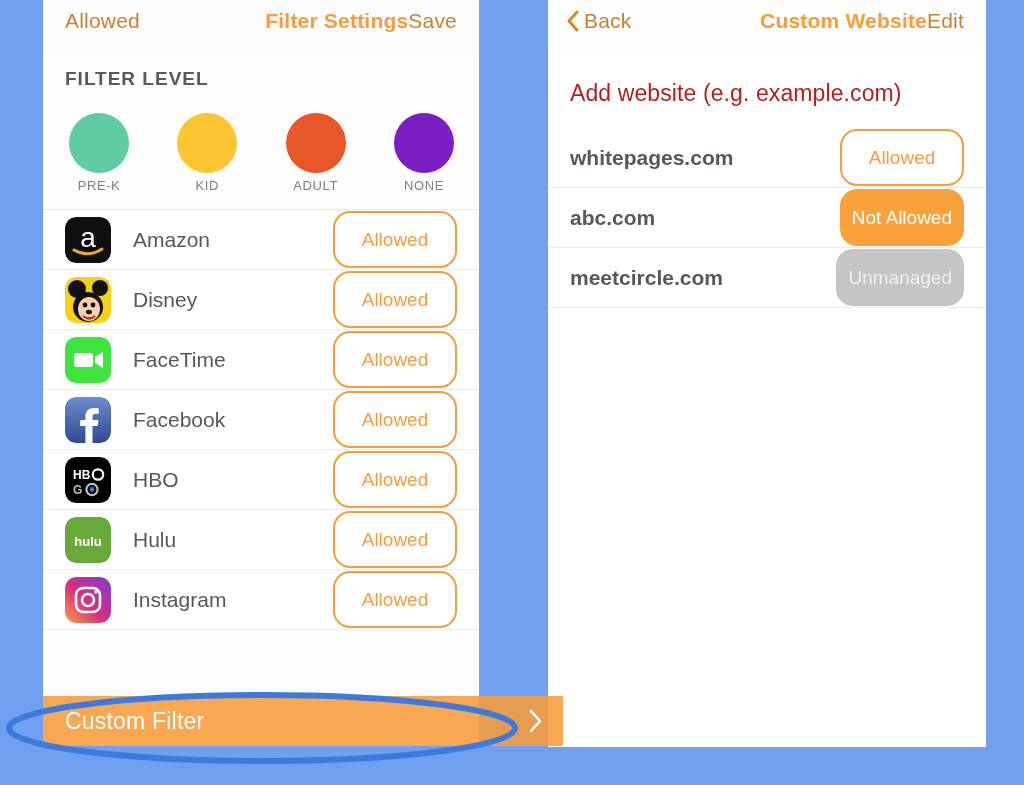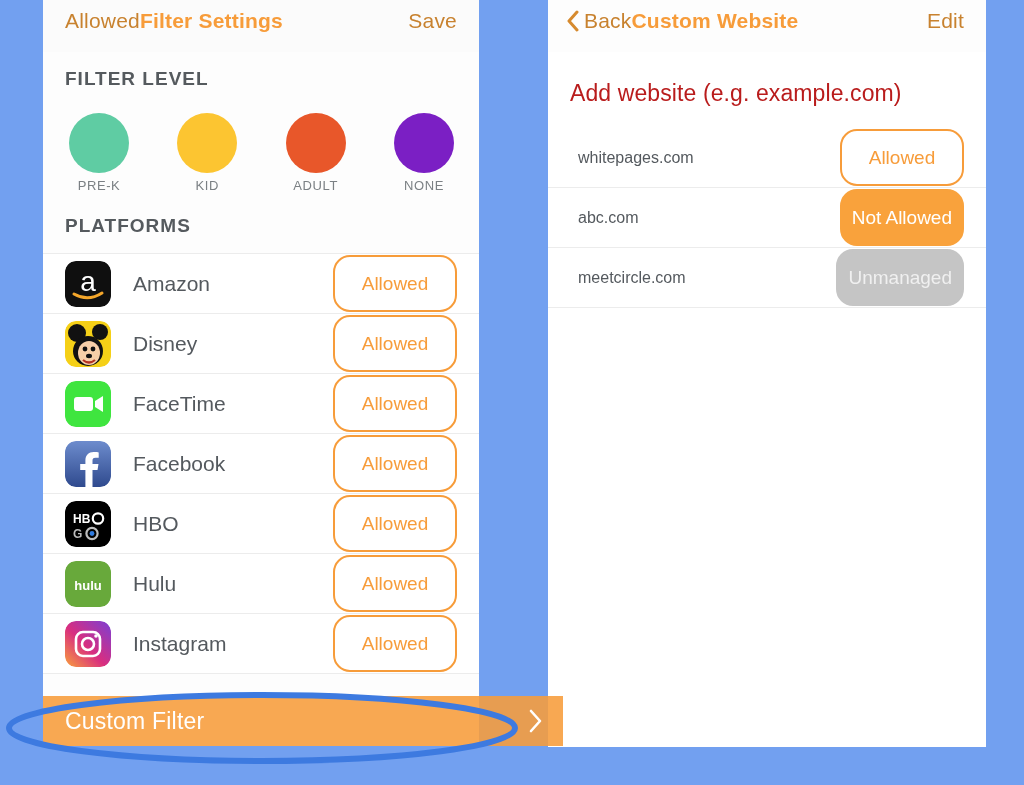--- a/index.html
+++ b/index.html
@@ -29,21 +29,21 @@
     background: #fbfbfb;
   }
   #right-panel .navbar { background:#fdfdfd; }
   .nav-left, .nav-right {
     font-size: 21px;
     color: #c8822f;
     letter-spacing: .2px;
   }
   .nav-title {
     flex: 1;
-    text-align: left;
+    text-align: right;
     font-size: 21px;
     font-weight: bold;
     color: #f79c3a;
     letter-spacing: .2px;
   }
   #left-panel .navbar  { padding: 0 22px 0 22px; }
   #right-panel .navbar { padding: 0 22px 0 18px; }
   .back-wrap { display: flex; align-items: center; gap: 4px; }
   .chev-back {
     width: 14px; height: 22px;
@@ -173,21 +173,21 @@
 
   
   .add-website {
     font-size: 23px;
     color: #b91c1c;
     padding: 28px 0 0 22px;
     letter-spacing: .1px;
   }
   #website-list { margin-top: 21px; border-top: none; }
   #website-list .row { padding: 0 22px 0 22px; height: 60px; }
-  #website-list .row-label { margin-left: 8px; font-size: 16px; }
+  #website-list .row-label { margin-left: 0; font-size: 21px; font-weight: bold; }
 
   
   .ic { width: 46px; height: 46px; display:block; }
 </style>
 </head>
 <body>
 
 <div class="stage">
 
   <div class="panel" id="left-panel">
@@ -220,21 +220,20 @@
         <div class="level-label">ADULT</div>
       </div>
       <div class="level">
         <div class="swatch-wrap">
           <div class="swatch" style="background:#7b1fc4"></div>
         </div>
         <div class="level-label">NONE</div>
       </div>
     </div>
 
-    <div class="section-title" id="platforms-title">PLATFORMS</div>
 
     <div class="list">
 
       <div class="row">
         <div class="row-icon">
           <svg class="ic" viewBox="0 0 46 46">
             <rect width="46" height="46" rx="11" fill="#0f0f0f"></rect>
             <text x="23" y="30" font-family="Liberation Sans, sans-serif" font-size="28" fill="#ffffff" text-anchor="middle">a</text>
             <path d="M9 33 Q23 41 37 32" stroke="#f4a62a" stroke-width="3" fill="none" stroke-linecap="round"></path>
           </svg>

